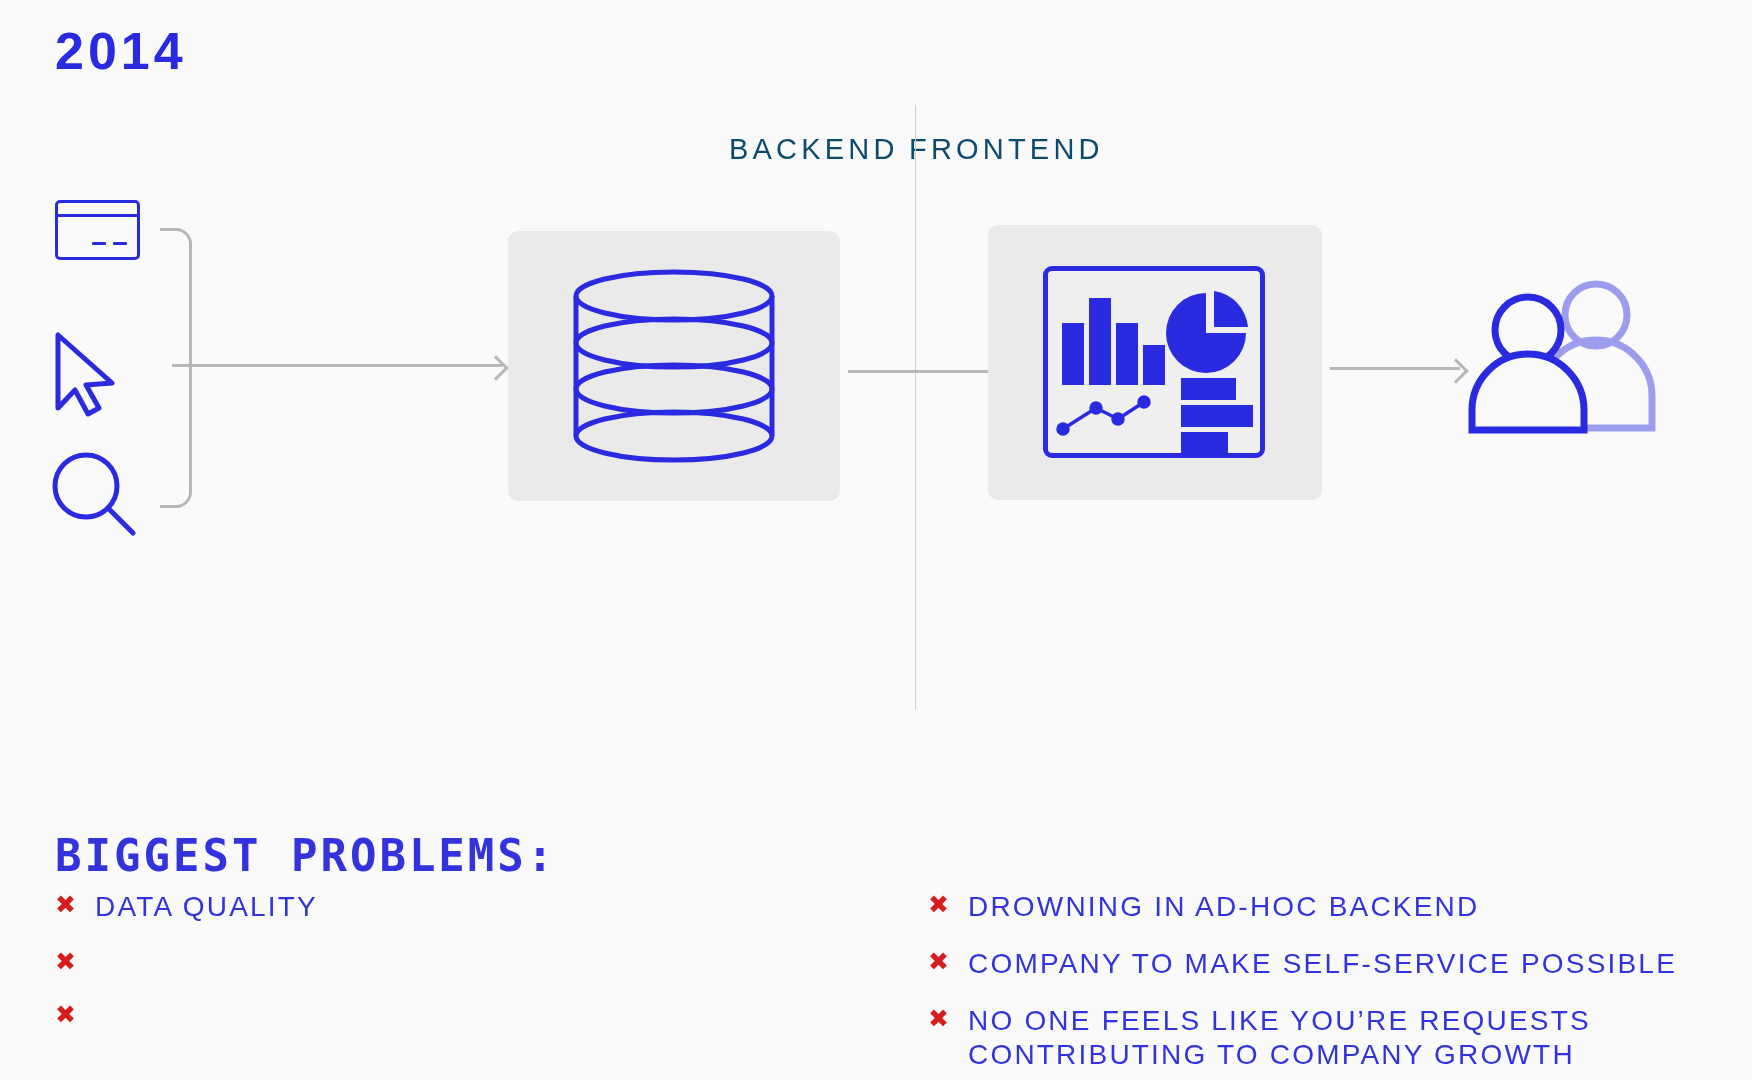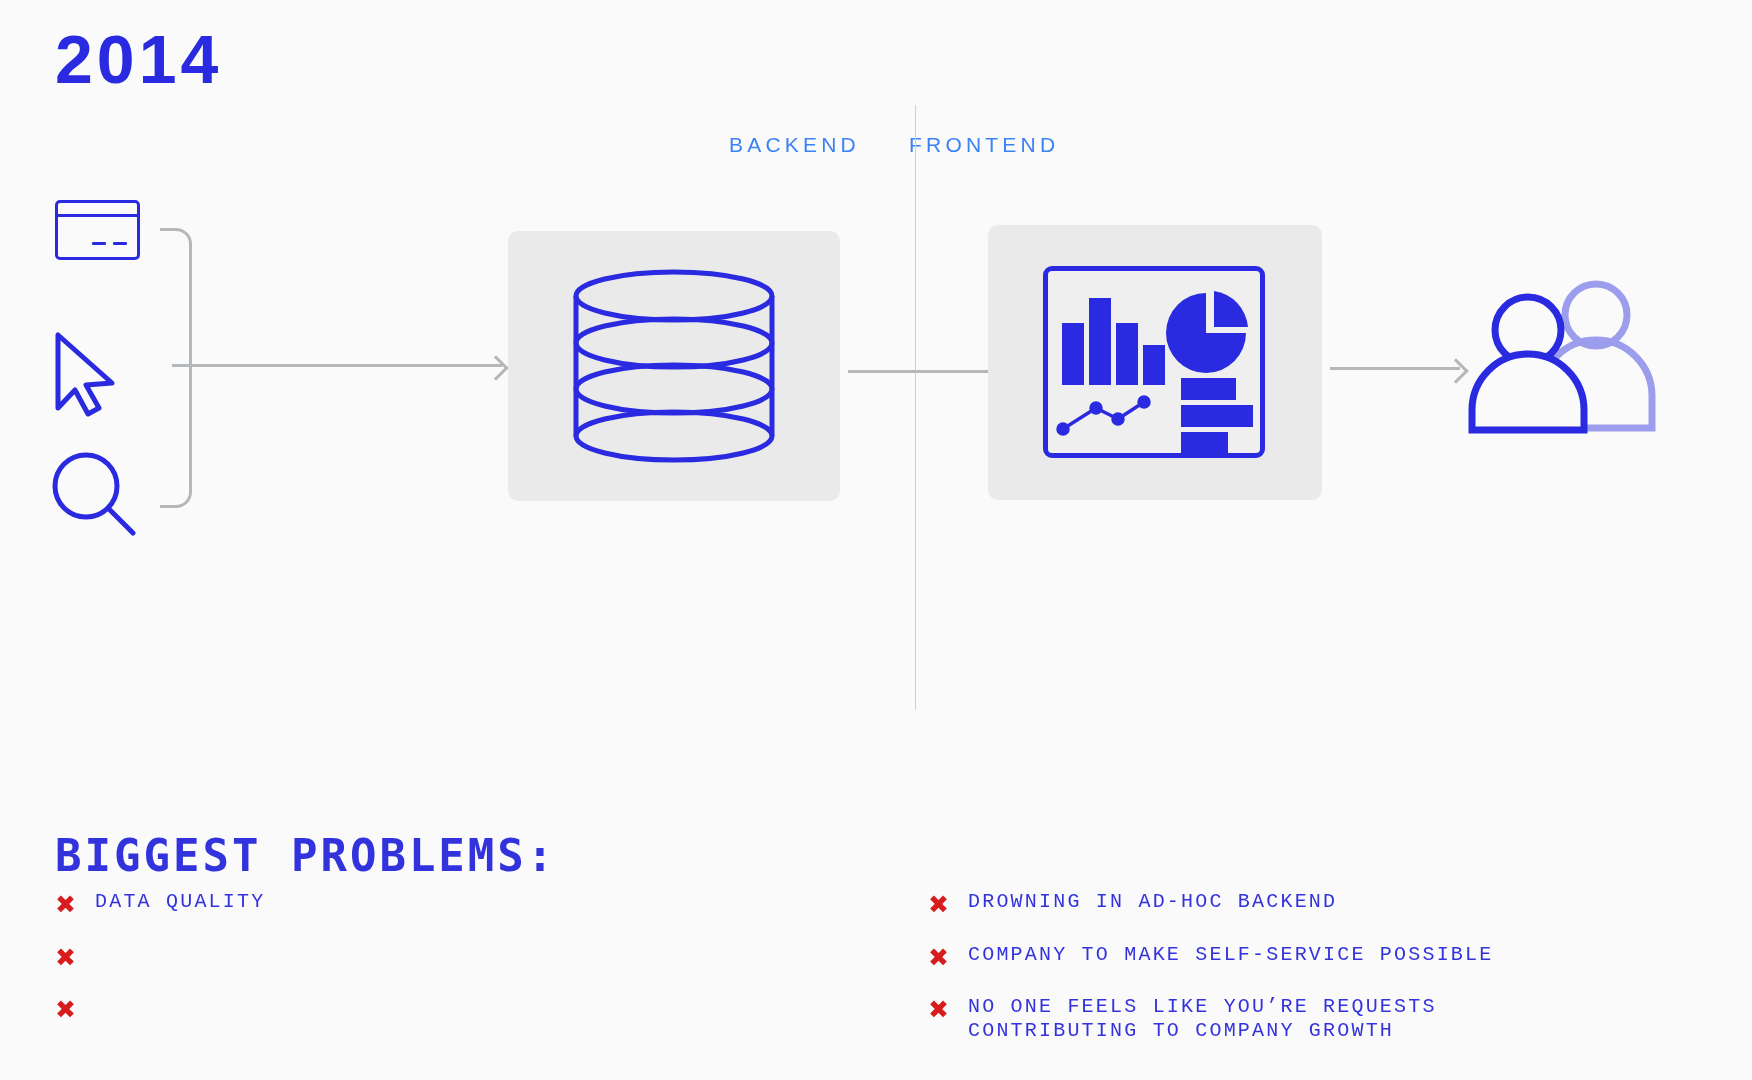--- a/index.html
+++ b/index.html
@@ -21,34 +21,34 @@
     inset: 0;
     width: 1752px;
     height: 1080px;
   }
 
   
   .year-title {
     position: absolute;
     left: 55px;
     top: 25px;
-    font-size: 68px;
+    font-size: 52px;
     font-weight: 700;
     color: #2a2ae0;
     letter-spacing: 4px;
     line-height: 1;
     white-space: nowrap;
   }
 
   
   .section-label {
     position: absolute;
     top: 133px;
-    font-size: 21px;
-    color: #3b82f6;
+    font-size: 29px;
+    color: #0c4a6e;
     letter-spacing: 4.2px;
     font-weight: 400;
     white-space: nowrap;
   }
   .section-label.backend  { left: 729px; }
   .section-label.frontend { left: 909px; }
 
   .vertical-divider {
     position: absolute;
     left: 915px;
@@ -182,22 +182,22 @@
     flex: 0 0 auto;
     width: 26px;
     font-family: "DejaVu Sans", sans-serif;
     font-size: 25px;
     font-weight: 700;
     color: #d61c1c;
     line-height: 1.18;
     margin-right: 14px;
   }
   .problem-item .p-text {
-    font-family: Liberation Mono, monospace;
-    font-size: 20px;
+    font-family: Liberation Sans, sans-serif;
+    font-size: 28px;
     color: #3333dd;
     letter-spacing: 2.2px;
     line-height: 1.22;
     white-space: pre-line;
   }
 </style>
 </head>
 <body>
 
 <div class="slide">

